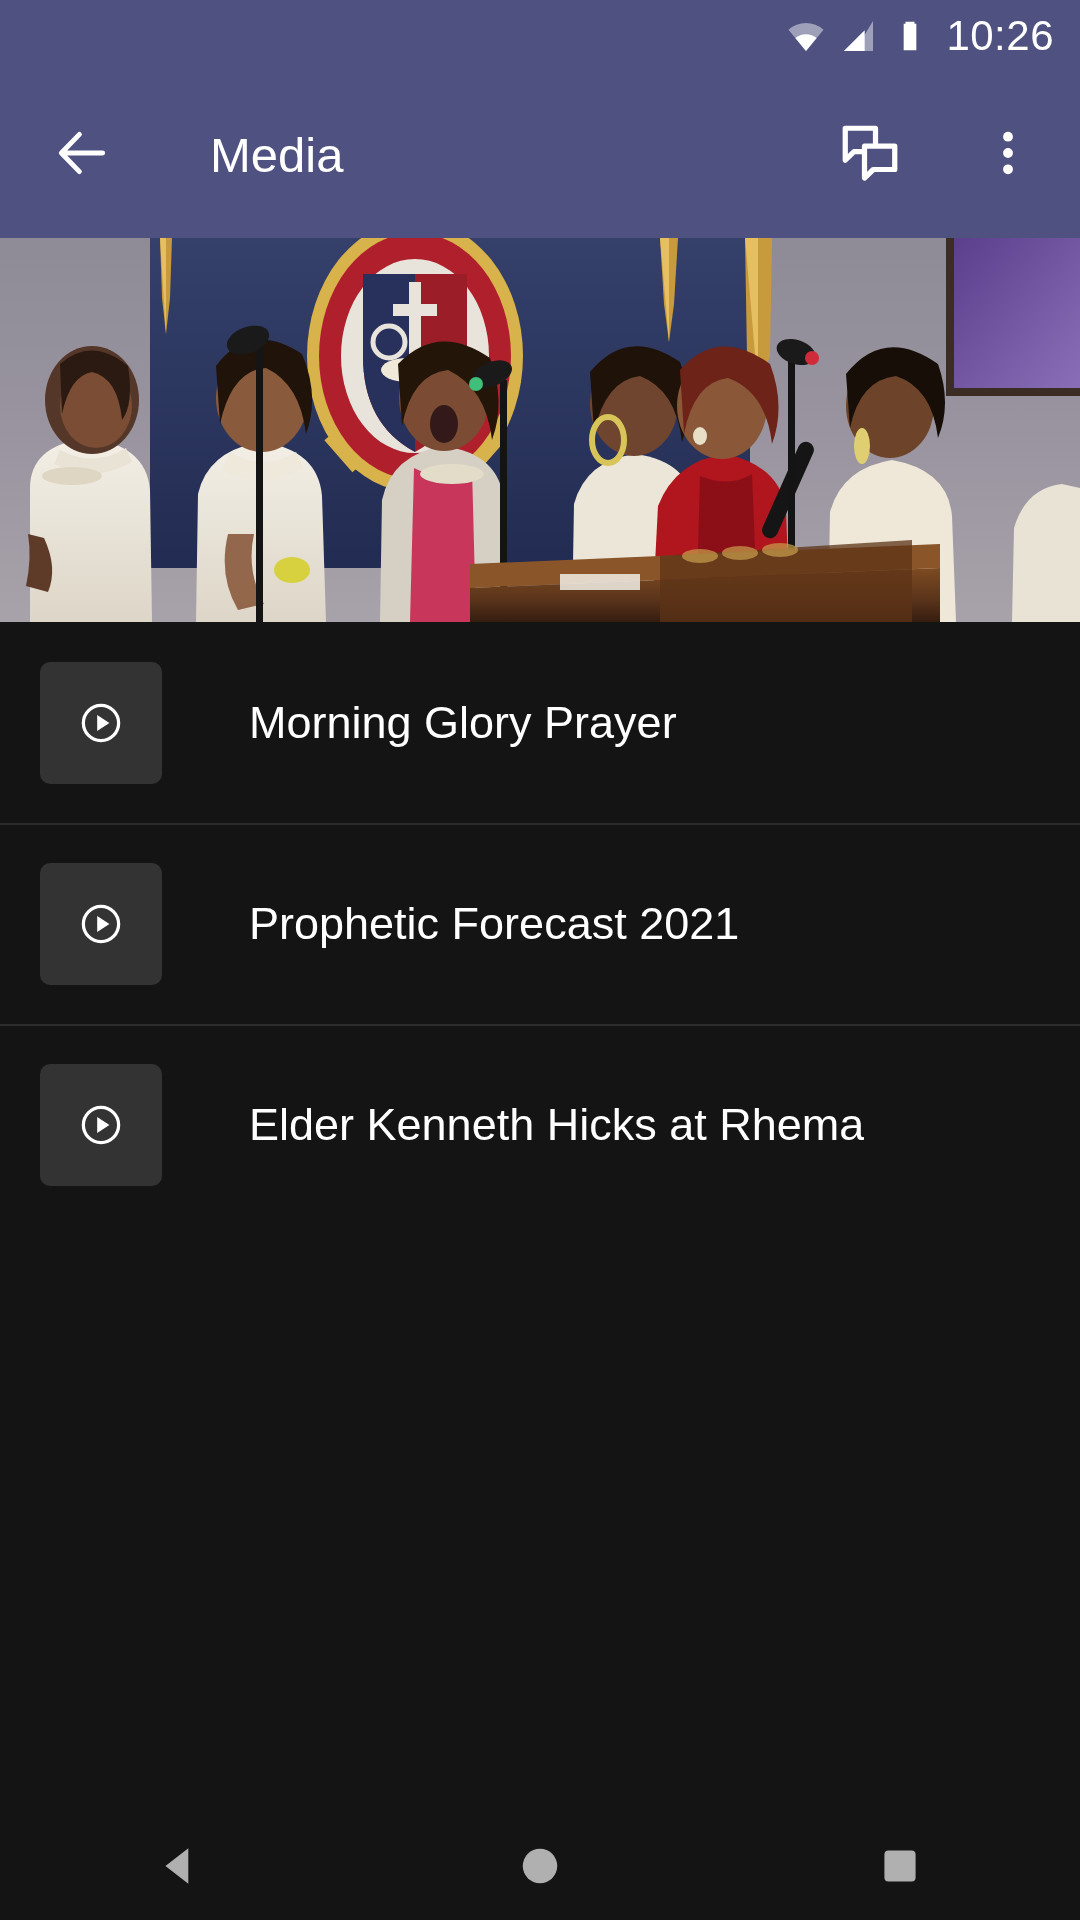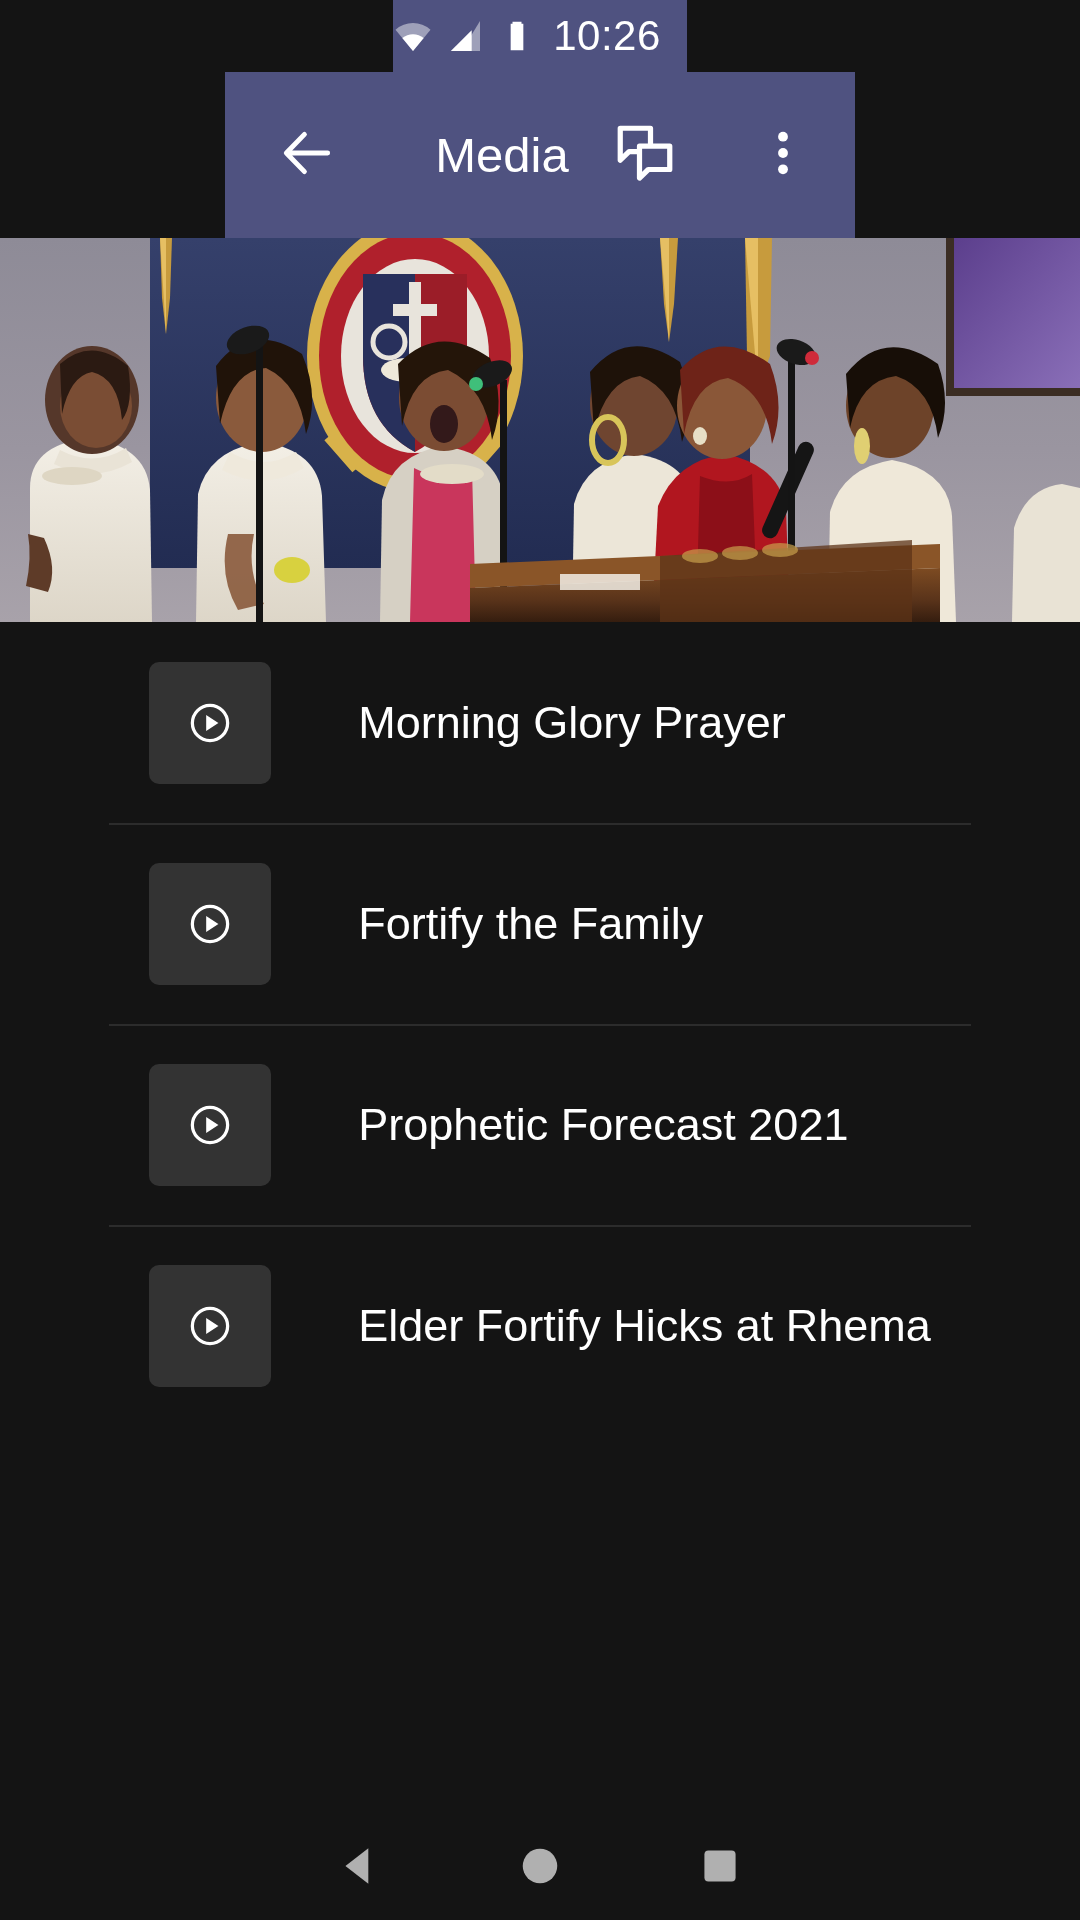--- a/index.html
+++ b/index.html
@@ -11,21 +11,20 @@
     font-family: "Liberation Sans", sans-serif;
     overflow: hidden;
   }
   .phone {
     position: relative;
     width: 1080px;
     height: 1920px;
     background: #141414;
     display: flex;
     flex-direction: column;
-    align-items: center;
   }
 
   
   .status-bar {
     height: 72px;
     background: #4F5280;
     display: flex;
     align-items: center;
     justify-content: flex-end;
     padding: 0 26px 0 0;
@@ -351,31 +350,20 @@
         <span>
           <svg width="46" height="46" viewBox="0 0 24 24">
             <circle cx="12" cy="12" r="9.2" fill="none" stroke="#ffffff" stroke-width="1.7"></circle>
             <path d="M10 7.8 L16.4 12 L10 16.2 Z" fill="#ffffff"></path>
           </svg>
         </span>
       </div>
       <div class="item-title">Morning Glory Prayer</div>
     </div>
 
-    <div class="media-item">
-      <div class="thumb">
-        <span>
-          <svg width="46" height="46" viewBox="0 0 24 24">
-            <circle cx="12" cy="12" r="9.2" fill="none" stroke="#ffffff" stroke-width="1.7"></circle>
-            <path d="M10 7.8 L16.4 12 L10 16.2 Z" fill="#ffffff"></path>
-          </svg>
-        </span>
-      </div>
-      <div class="item-title">Fortify the Family</div>
-    </div>
 
     <div class="media-item">
       <div class="thumb">
         <span>
           <svg width="46" height="46" viewBox="0 0 24 24">
             <circle cx="12" cy="12" r="9.2" fill="none" stroke="#ffffff" stroke-width="1.7"></circle>
             <path d="M10 7.8 L16.4 12 L10 16.2 Z" fill="#ffffff"></path>
           </svg>
         </span>
       </div>
@@ -384,21 +372,21 @@
 
     <div class="media-item">
       <div class="thumb">
         <span>
           <svg width="46" height="46" viewBox="0 0 24 24">
             <circle cx="12" cy="12" r="9.2" fill="none" stroke="#ffffff" stroke-width="1.7"></circle>
             <path d="M10 7.8 L16.4 12 L10 16.2 Z" fill="#ffffff"></path>
           </svg>
         </span>
       </div>
-      <div class="item-title">Elder Fortify Hicks at Rhema</div>
+      <div class="item-title">Elder Kenneth Hicks at Rhema</div>
     </div>
 
 
   </div>
 
   <div class="nav-bar">
     <div class="nav-btn">
       <span>
         <svg width="50" height="50" viewBox="0 0 24 24">
           <path d="M16 3.5 L16 20.5 L5 12 Z" fill="#b0b0b0"></path>

